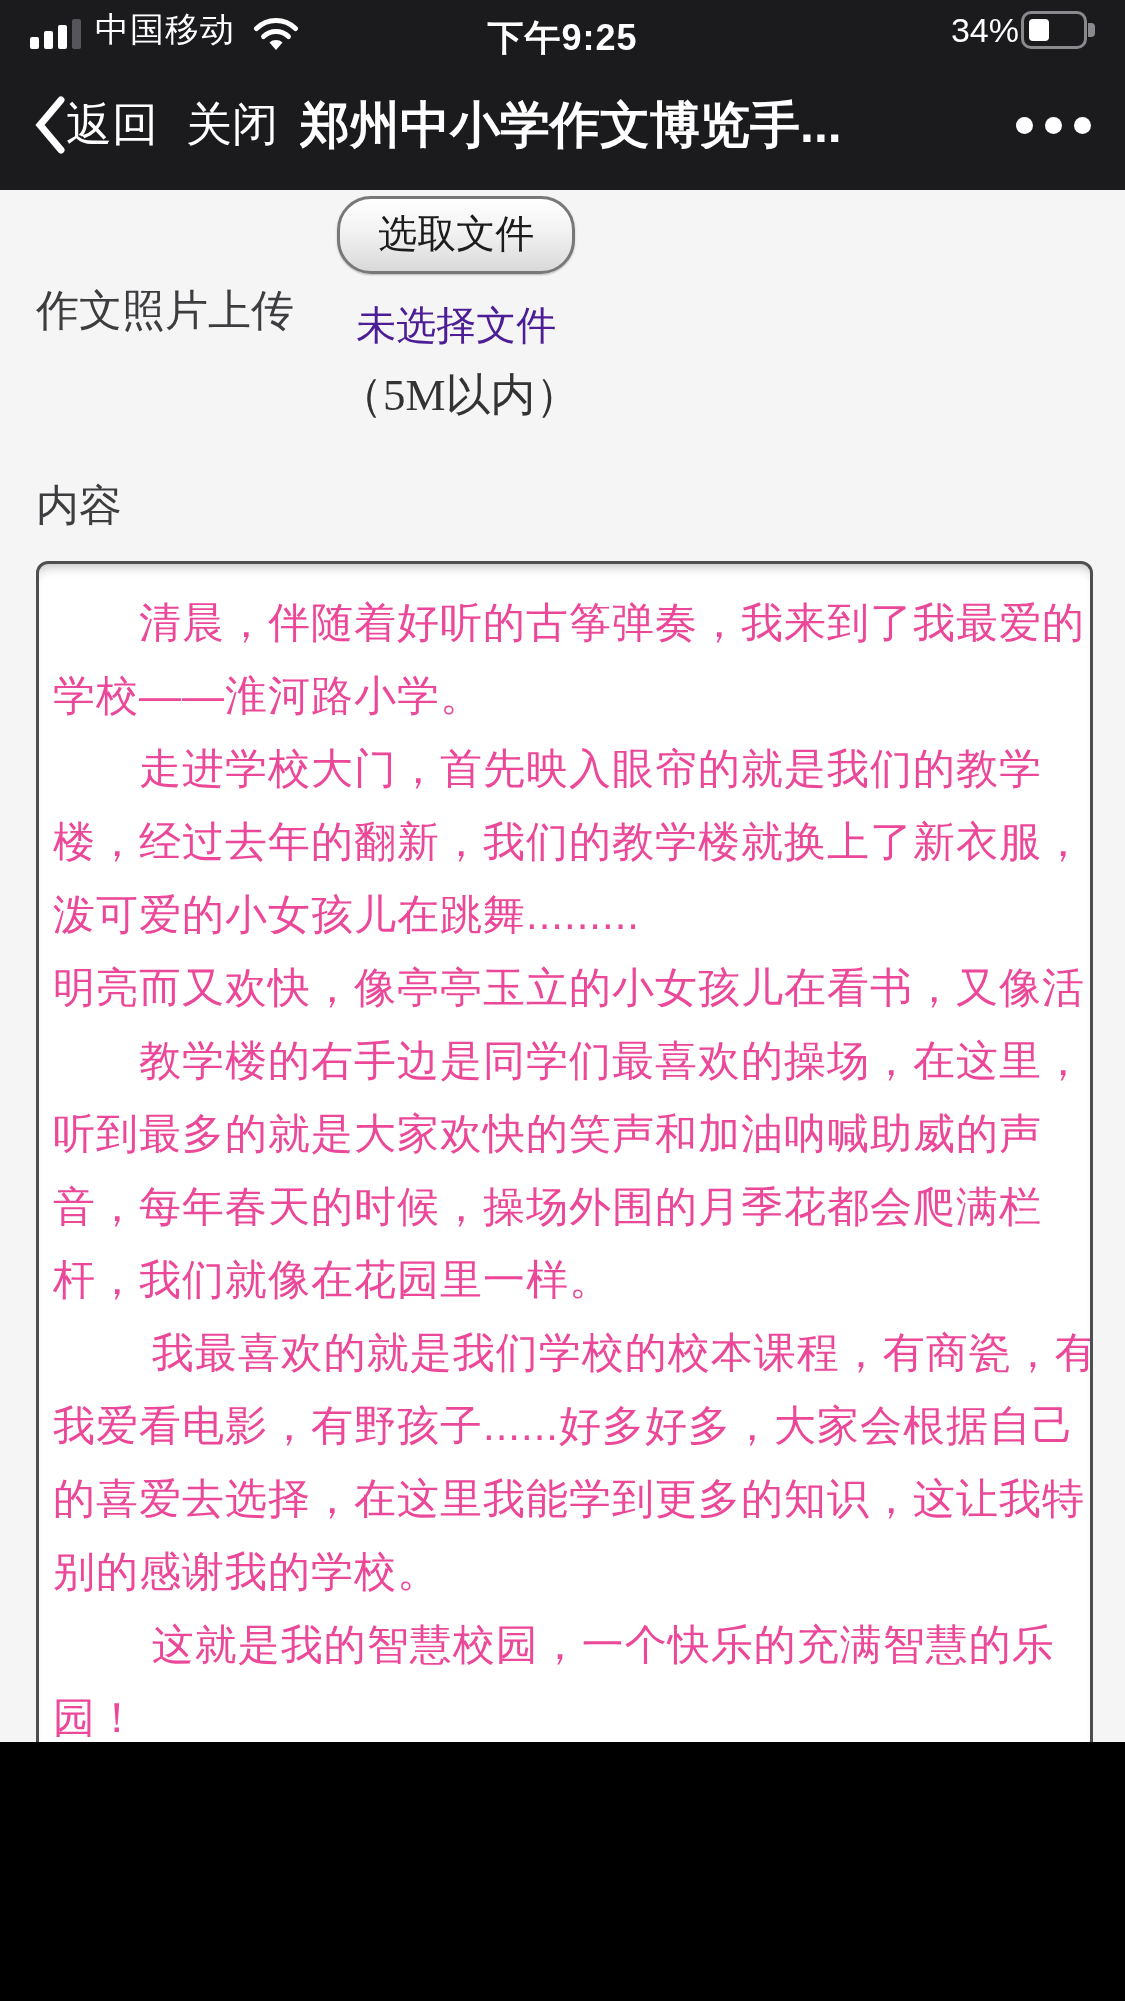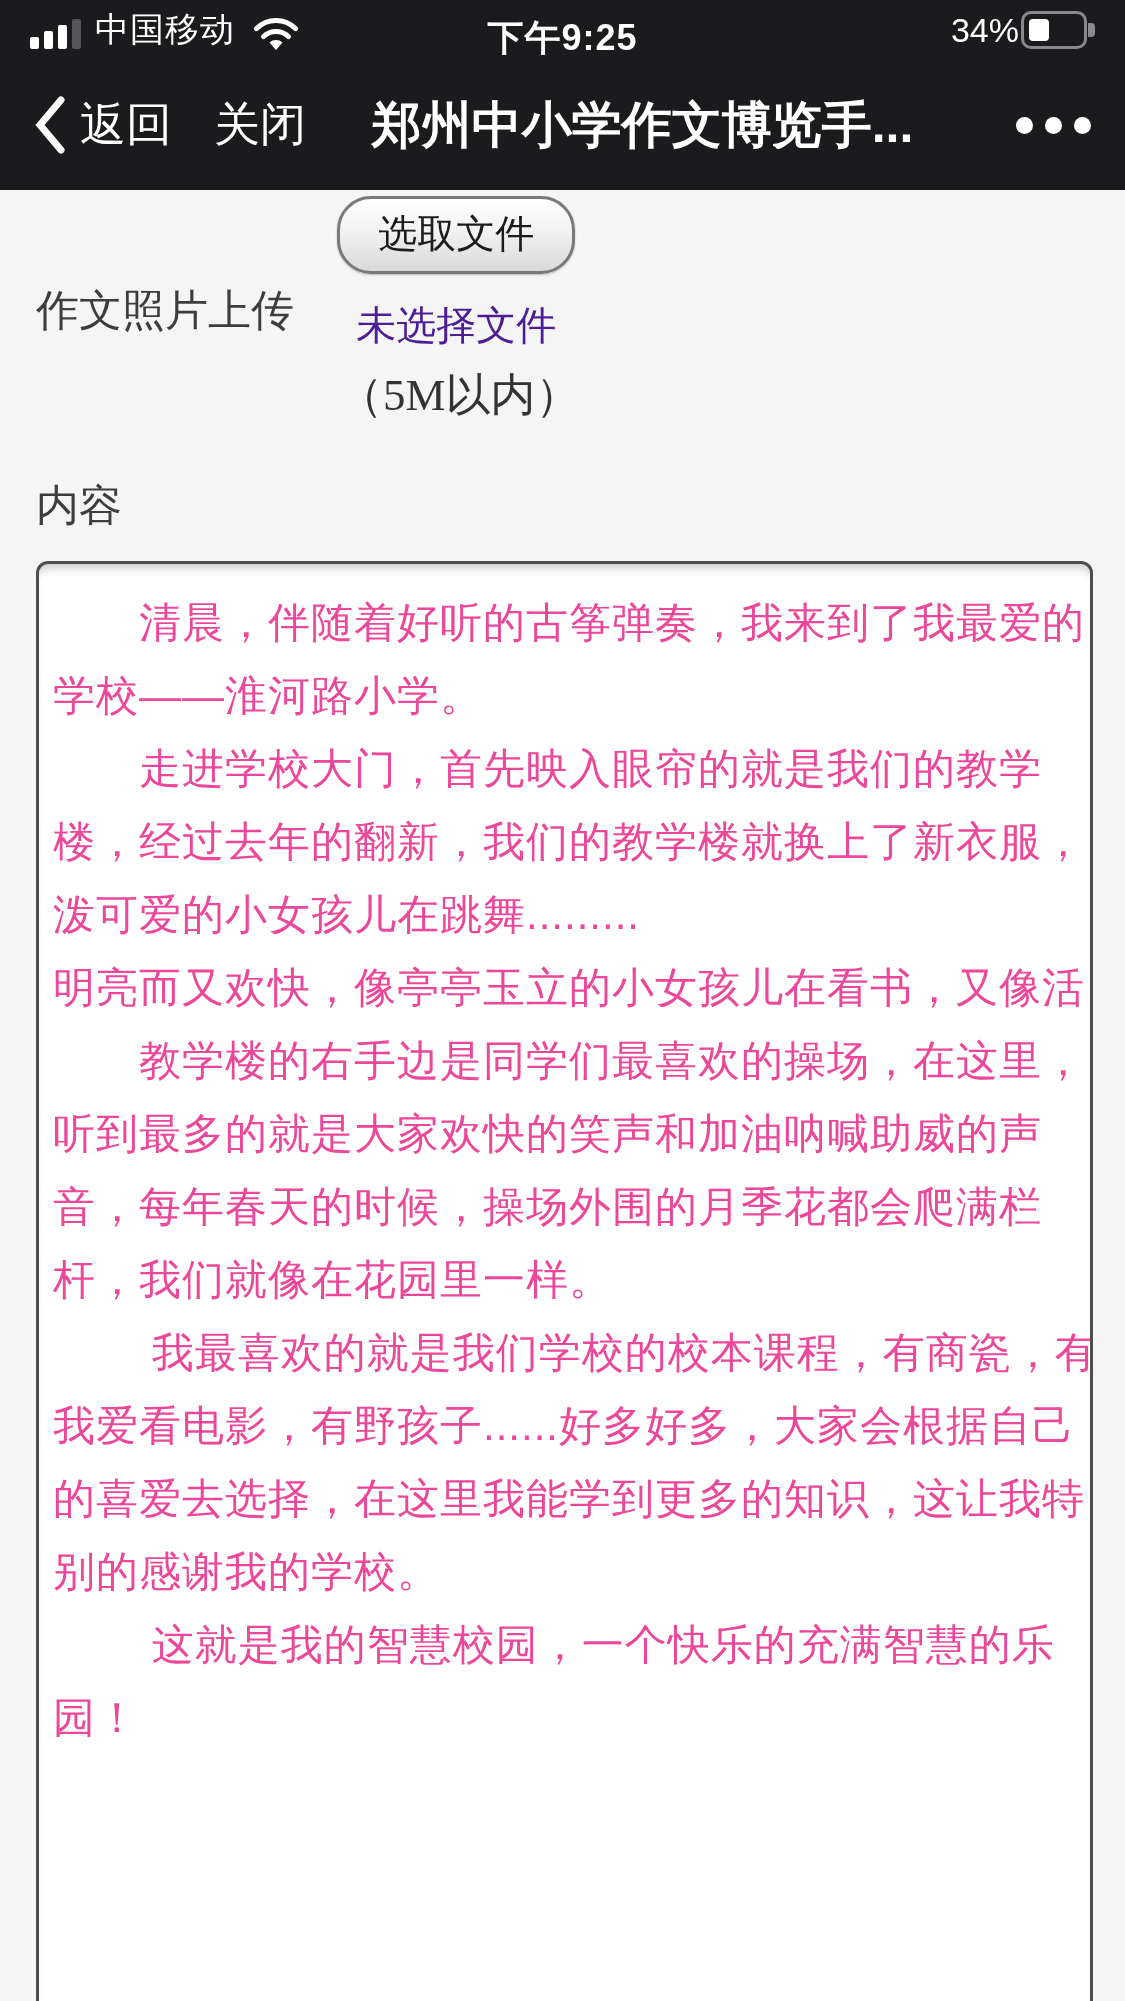--- a/index.html
+++ b/index.html
@@ -1,19 +1,19 @@
 <!DOCTYPE html>
 <html><head>
 <meta charset="utf-8">
 <style>
   * { margin:0; padding:0; box-sizing:border-box; }
   html,body { background:#000; }
   body { font-family:"Liberation Sans", sans-serif; }
   .phone {
-    position:relative; width:1125px; height:2001px;
+    position:relative; width:1125px; height:1742px;
     background:#f5f5f6; overflow:hidden; margin:0 auto;
   }
   
   .statusbar {
     height:60px; background:#1b1b1e; color:#fff;
     display:flex; align-items:center; padding:0 30px; position:relative;
   }
   .sb-left { display:flex; align-items:flex-end; gap:8px; }
   .signal { display:flex; align-items:flex-end; gap:5px; height:34px; padding-bottom:4px; }
   .bar { width:9px; background:#fff; border-radius:2px; }
@@ -32,26 +32,26 @@
     border:3px solid #8a8a8e; border-radius:10px; }
   .batt-fill { position:absolute; left:5px; top:5px; bottom:5px; width:34%;
     background:#fff; border-radius:4px; }
   .batt-nub { position:absolute; right:0; top:12px; width:7px; height:14px;
     background:#8a8a8e; border-radius:0 4px 4px 0; }
   
   .navbar {
     height:130px; background:#1b1b1e; color:#fff;
     display:flex; align-items:center; padding:0 34px; position:relative;
   }
-  .nav-left { display:flex; align-items:center; gap:14px; z-index:2; }
+  .nav-left { display:flex; align-items:center; z-index:2; }
   .chevron { width:32px; height:60px; }
   .nav-btn { font-size:46px; color:#fff; cursor:pointer; }
   .nav-btn.close { margin-left:28px; }
   .nav-title {
-    position:absolute; left:300px; right:140px; text-align:center;
+    position:absolute; left:300px; right:140px; text-align:left;
     font-size:50px; font-weight:bold; white-space:nowrap; overflow:hidden;
   }
   .more { margin-left:auto; display:flex; gap:12px; z-index:2; cursor:pointer; padding:10px 0; }
   .more i { width:17px; height:17px; background:#fff; border-radius:50%; display:block; }
   
   .content { padding:0 36px; }
   .upload-row { display:flex; align-items:center; margin-top:6px; }
   .field-label { font-size:43px; color:#3d3d3f; }
   .upload-right { margin-left:38px; }
   .file-row { display:flex; align-items:center; gap:24px;flex-direction:column; }

